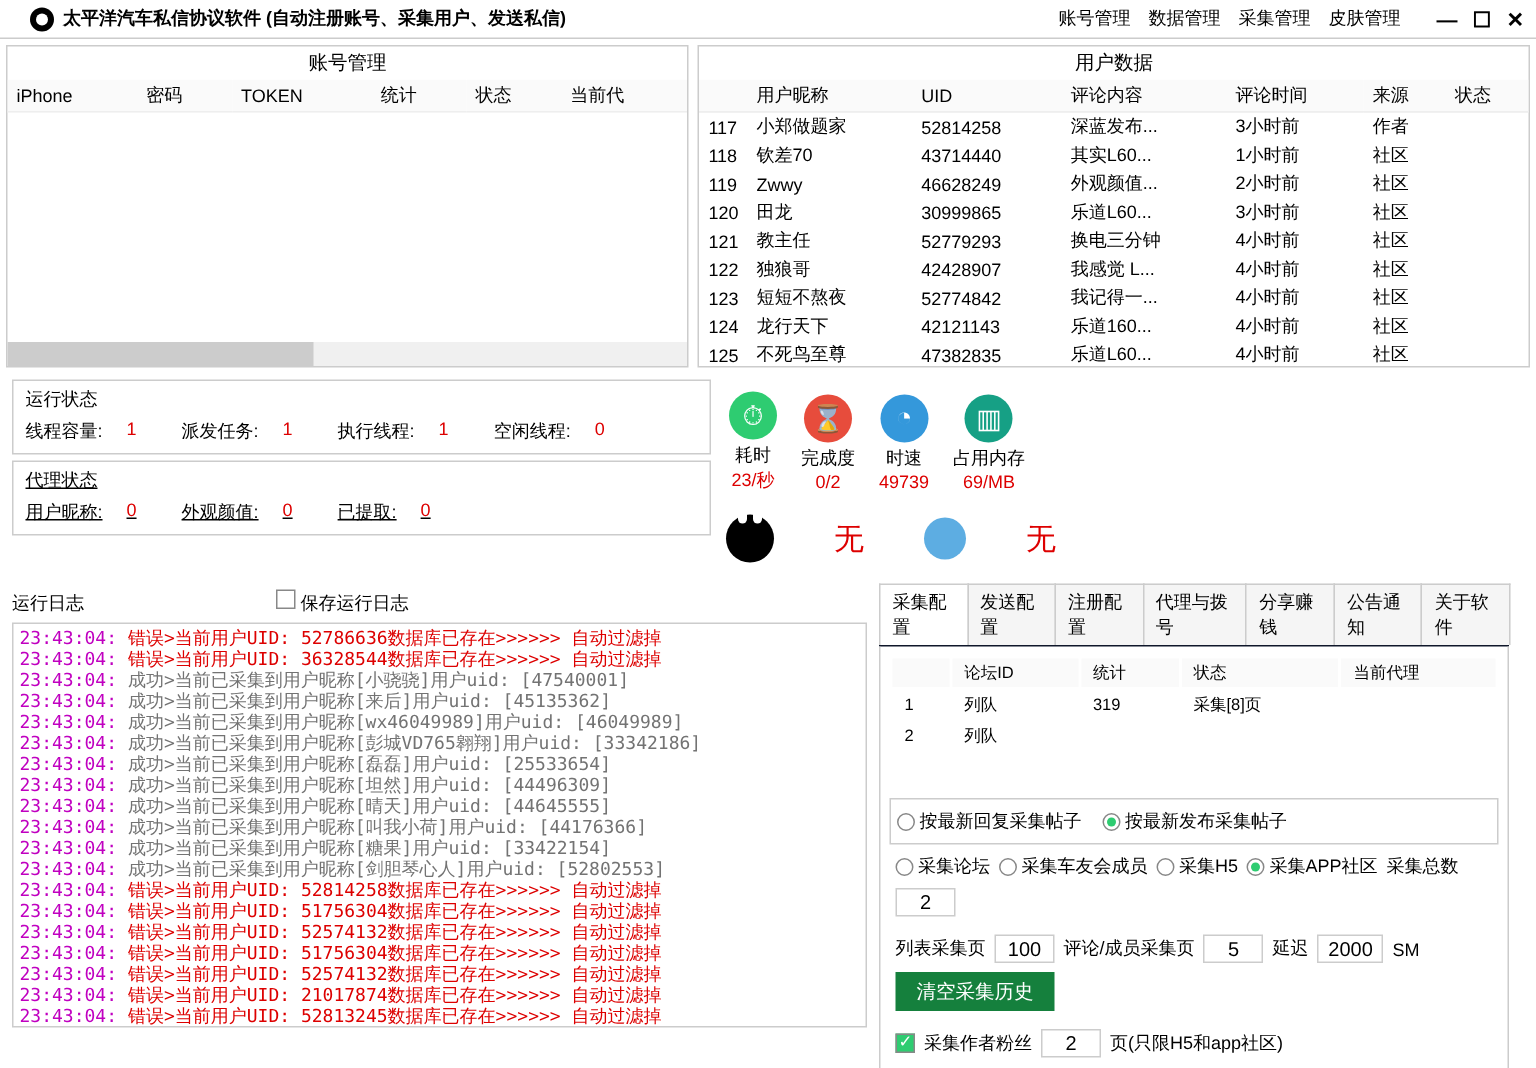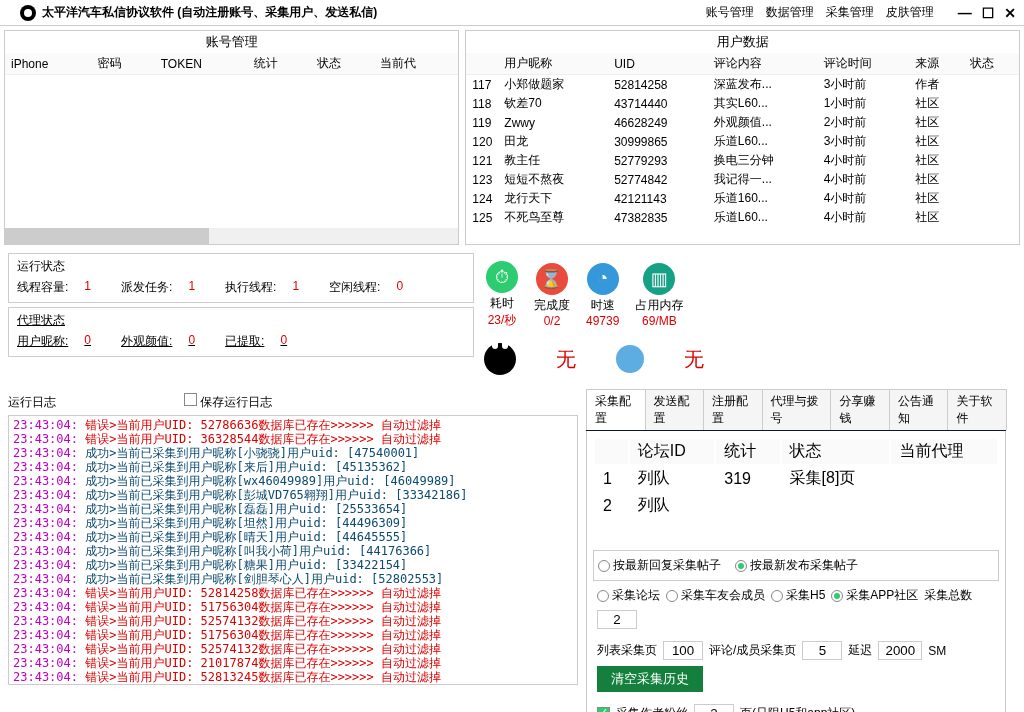--- a/index.html
+++ b/index.html
@@ -45,28 +45,28 @@
 .lower { display: flex; padding: 4px 8px; gap: 8px; }
 .log-panel { width: 570px; }
 .log-header { display: flex; align-items: center; gap: 8px; padding: 4px 0; }
 .chk { width: 13px; height: 13px; border: 1px solid #888; display: inline-block; background: #fff; }
 .chk.checked { background: #2ecc71; position: relative; }
 .chk.checked::after { content: "✓"; color: #fff; position: absolute; top: -2px; left: 1px; font-size: 11px; }
 .log-body { border: 1px solid #ccc; height: 270px; overflow: hidden; padding: 2px 4px; font-family: monospace, SimSun; font-size: 12px; line-height: 14px; }
 .log-line { white-space: nowrap; }
 .log-time { color: #c000c0; }
 .log-err { color: #d00; }
-.log-ok { color: #0c4a6e; }
+.log-ok { color: #737373; }
 
 .right-lower { width: 420px; }
 .tabs { display: flex; border-bottom: 1px solid #0f172a; }
 .tab { padding: 3px 8px; border: 1px solid #ccc; border-bottom: none; font-size: 12px; cursor: pointer; background: #f5f5f5; margin-right: -1px; }
 .tab.active { background: #fff; }
 .config-body { border: 1px solid #ccc; border-top: none; padding: 6px; }
-.cfg-tbl { width: 100%; font-size: 16px; }
+.cfg-tbl { width: 100%; font-size: 11px; }
 .cfg-tbl th { text-align: left; padding: 2px 8px; font-weight: normal; background: #fafafa; }
 .cfg-tbl td { padding: 2px 8px; }
 .option-row { padding: 6px 4px; border: 1px solid #ccc; margin-top: 6px; display: flex; gap: 14px; align-items: center; }
 .radio { width: 12px; height: 12px; border: 1px solid #888; border-radius: 50%; display: inline-block; vertical-align: middle; margin-right: 3px; position: relative; }
 .radio.sel::after { content: ""; position: absolute; width: 6px; height: 6px; background: #2ecc71; border-radius: 50%; top: 2px; left: 2px; }
 .inline-row { display: flex; align-items: center; gap: 6px; padding: 6px 4px; flex-wrap: wrap; }
 .inp { width: 40px; border: 1px solid #ccc; padding: 1px 3px; text-align: center; }
 .btn { padding: 4px 14px; border: none; cursor: pointer; color: #fff; font-size: 13px; }
 .btn-teal { background: #15803d; }
 
@@ -170,20 +170,29 @@
               <td>乐道L60...</td>
               <td>3小时前</td>
               <td>社区</td>
               <td></td>
             </tr>
             <tr>
               <td>121</td>
               <td>教主任</td>
               <td>52779293</td>
               <td>换电三分钟</td>
+              <td>4小时前</td>
+              <td>社区</td>
+              <td></td>
+            </tr>
+            <tr>
+              <td>122</td>
+              <td>独狼哥</td>
+              <td>42428907</td>
+              <td>我感觉 L...</td>
               <td>4小时前</td>
               <td>社区</td>
               <td></td>
             </tr>
             <tr>
               <td>123</td>
               <td>短短不熬夜</td>
               <td>52774842</td>
               <td>我记得一...</td>
               <td>4小时前</td>

